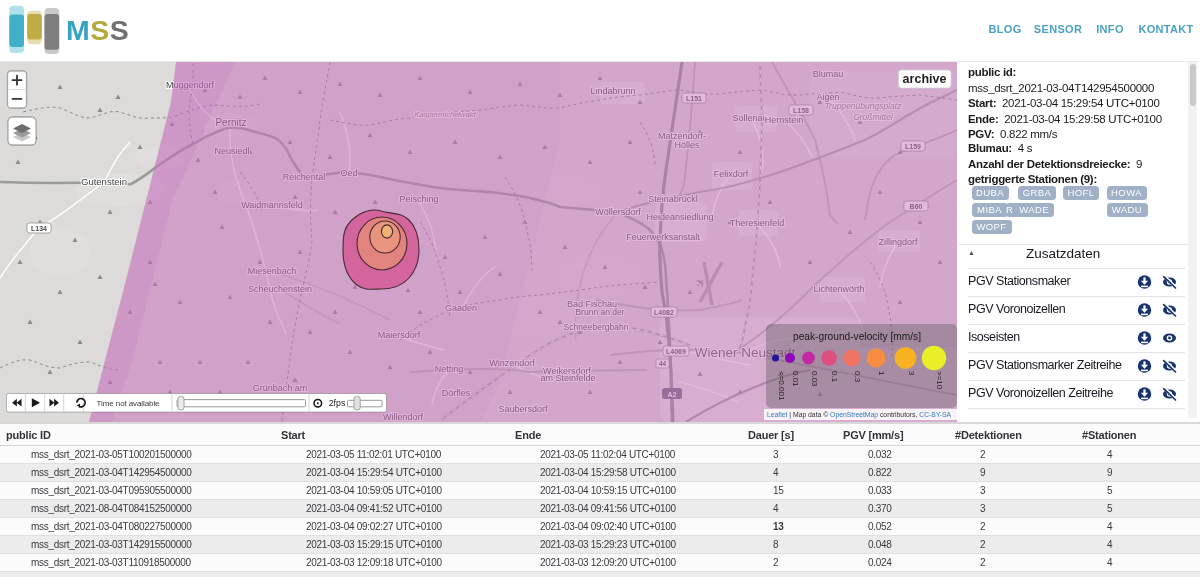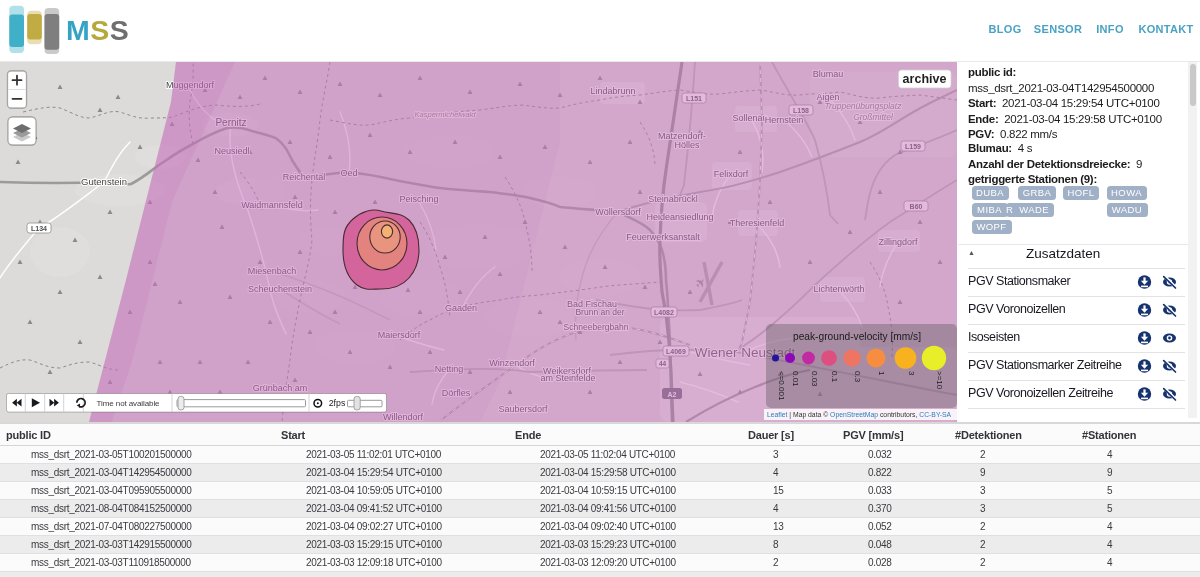--- a/index.html
+++ b/index.html
@@ -402,38 +402,38 @@
   <div class="td" style="left:1082px;top:485.0px;">5</div>
   <div class="trow" style="top:499.9px;background:#ececec;border-bottom:1px solid #e0e0e0;box-sizing:border-box;"></div>
   <div class="td" style="left:6px;top:503.1px;">mss_dsrt_2021-08-04T084152500000</div>
   <div class="td" style="left:281px;top:503.1px;">2021-03-04 09:41:52 UTC+0100</div>
   <div class="td" style="left:515px;top:503.1px;">2021-03-04 09:41:56 UTC+0100</div>
   <div class="td" style="left:748px;top:503.1px;">4</div>
   <div class="td" style="left:843px;top:503.1px;">0.370</div>
   <div class="td" style="left:955px;top:503.1px;">3</div>
   <div class="td" style="left:1082px;top:503.1px;">5</div>
   <div class="trow" style="top:518.0px;background:#fbfbfb;border-bottom:1px solid #e0e0e0;box-sizing:border-box;"></div>
-  <div class="td" style="left:6px;top:521.2px;">mss_dsrt_2021-07-04T080227500000</div>
+  <div class="td" style="left:6px;top:521.2px;">mss_dsrt_2021-03-04T080227500000</div>
   <div class="td" style="left:281px;top:521.2px;">2021-03-04 09:02:27 UTC+0100</div>
   <div class="td" style="left:515px;top:521.2px;">2021-03-04 09:02:40 UTC+0100</div>
-  <div class="td" style="left:748px;top:521.2px;">13</div>
+  <div class="td" style="left:748px;top:521.2px;font-weight:bold;">13</div>
   <div class="td" style="left:843px;top:521.2px;">0.052</div>
   <div class="td" style="left:955px;top:521.2px;">2</div>
   <div class="td" style="left:1082px;top:521.2px;">4</div>
   <div class="trow" style="top:536.1px;background:#ececec;border-bottom:1px solid #e0e0e0;box-sizing:border-box;"></div>
   <div class="td" style="left:6px;top:539.3px;">mss_dsrt_2021-03-03T142915500000</div>
   <div class="td" style="left:281px;top:539.3px;">2021-03-03 15:29:15 UTC+0100</div>
   <div class="td" style="left:515px;top:539.3px;">2021-03-03 15:29:23 UTC+0100</div>
   <div class="td" style="left:748px;top:539.3px;">8</div>
   <div class="td" style="left:843px;top:539.3px;">0.048</div>
   <div class="td" style="left:955px;top:539.3px;">2</div>
   <div class="td" style="left:1082px;top:539.3px;">4</div>
   <div class="trow" style="top:554.2px;background:#fbfbfb;border-bottom:1px solid #e0e0e0;box-sizing:border-box;"></div>
   <div class="td" style="left:6px;top:557.4px;">mss_dsrt_2021-03-03T110918500000</div>
   <div class="td" style="left:281px;top:557.4px;">2021-03-03 12:09:18 UTC+0100</div>
   <div class="td" style="left:515px;top:557.4px;">2021-03-03 12:09:20 UTC+0100</div>
   <div class="td" style="left:748px;top:557.4px;">2</div>
-  <div class="td" style="left:843px;top:557.4px;">0.028</div>
+  <div class="td" style="left:843px;top:557.4px;">0.024</div>
   <div class="td" style="left:955px;top:557.4px;">2</div>
   <div class="td" style="left:1082px;top:557.4px;">4</div>
   <div class="trow" style="top:572.3px;height:4.7px;background:#ececec;"></div>
 
 </div>
 
 </body></html>

